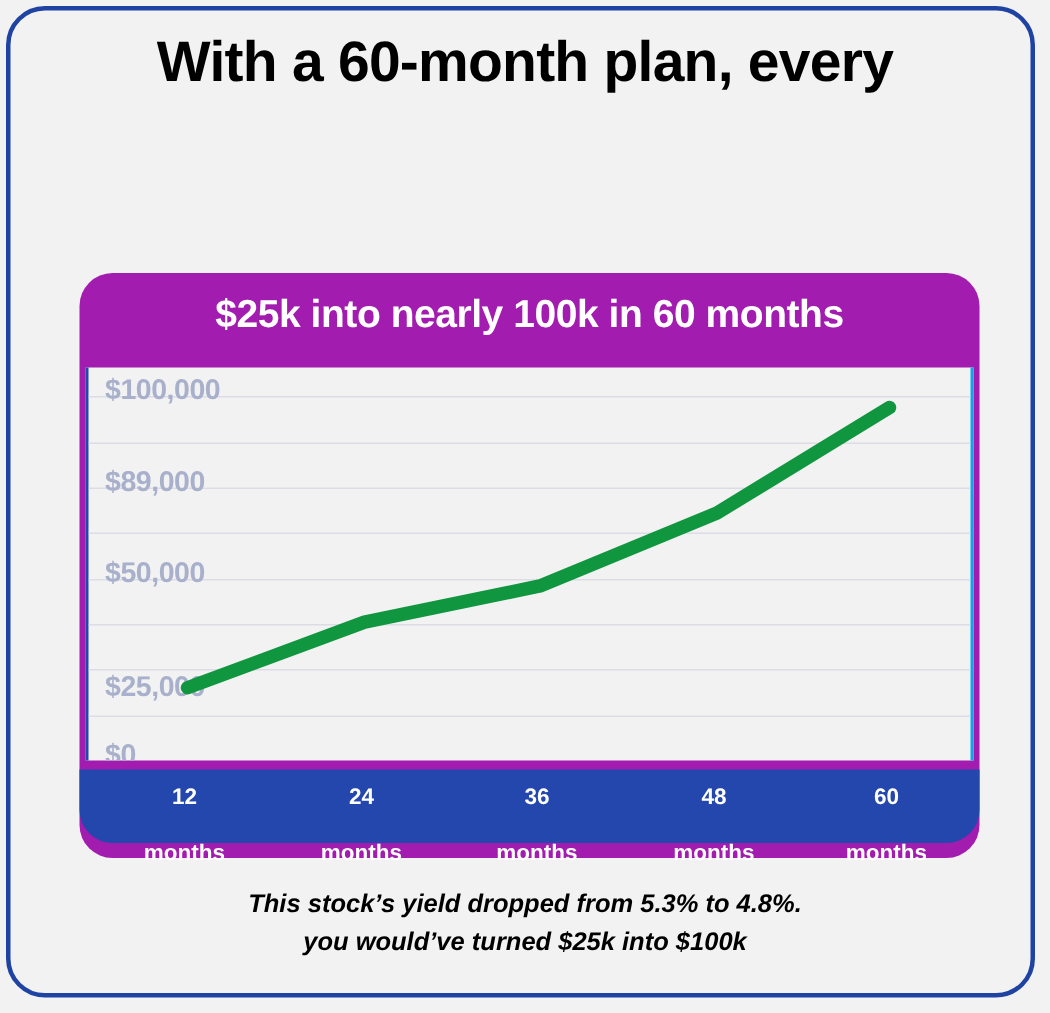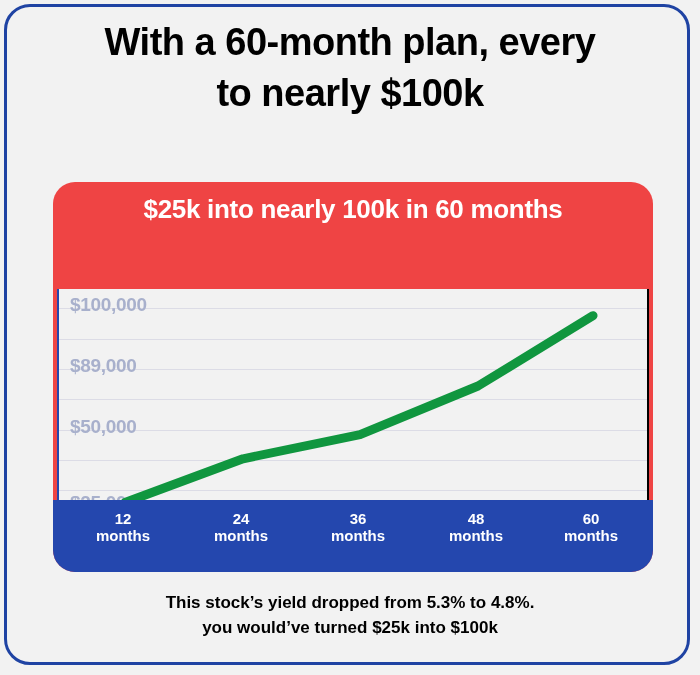--- a/index.html
+++ b/index.html
@@ -27,93 +27,92 @@
     line-height:51px;
     letter-spacing:-0.5px;
     color:#000;
     font-family:"Liberation Sans",sans-serif;
   }
   #headline div{white-space:nowrap;}
   
   #card{
     position:absolute;left:46px;top:175px;
     width:600px;height:390px;
-    background:#ef4444;
+    background:#a21caf;
     border-radius:22px;
     box-sizing:border-box;
   }
   #card-title{
     position:absolute;left:0;top:12px;width:600px;
     text-align:center;
     color:#ffffff;
     font-weight:bold;
     font-size:26px;
     letter-spacing:-0.3px;
     white-space:nowrap;
   }
   
   #plot{
     position:absolute;left:4px;top:63px;
     width:592px;height:262px;
     background:#f2f2f2;
     border-left:2px solid #2447ae;
-    border-right:2px solid #000000;
+    border-right:2px solid #0ea5e9;
     box-sizing:border-box;
     overflow:hidden;
-    margin-top:44px;
   }
   .gridline{
     position:absolute;left:0;right:0;height:1px;
     background:#dcdce6;
   }
   .ylabel{
     position:absolute;left:11px;
     color:#a8b0cc;
     font-size:19px;
     font-weight:bold;
     letter-spacing:-0.3px;
     white-space:nowrap;
   }
   #line-svg{position:absolute;left:0;top:0;width:592px;height:262px;}
   
   #xaxis{
-    position:absolute;left:0;bottom:0;width:600px;height:72px;
+    position:absolute;left:0;bottom:10px;width:600px;height:49px;
     border-radius:0 0 22px 22px;
     background:#2447ae;
   }
   .xtick{
     position:absolute;top:10px;
     width:110px;margin-left:-55px;
     text-align:center;
     color:#ffffff;
     font-size:15px;
     font-weight:bold;
     line-height:17px;
   }
   .xtick .num{display:block;}
-  .xtick .unit{display:block;}
+  .xtick .unit{display:block;margin-top:20px;}
   
   #footer{
     position:absolute;left:0;top:583px;width:686px;
     text-align:center;
     color:#000;
     font-weight:bold;
     font-size:17px;
     line-height:25px;
+    font-style:italic;
   }
   #footer div{white-space:nowrap;}
 </style>
 </head>
 <body>
 
 <div id="frame">
 
   <div id="headline">
     <div>With a 60-month plan, every</div>
-    <div>to nearly $100k</div>
   </div>
 
   <div id="card">
 
     <div id="card-title">$25k into nearly 100k in 60 months</div>
 
     <div id="plot">
 
       <div id="gridlines">
           <div class="gridline" style="top: 231.7px; background: rgb(220, 220, 230);"></div>

